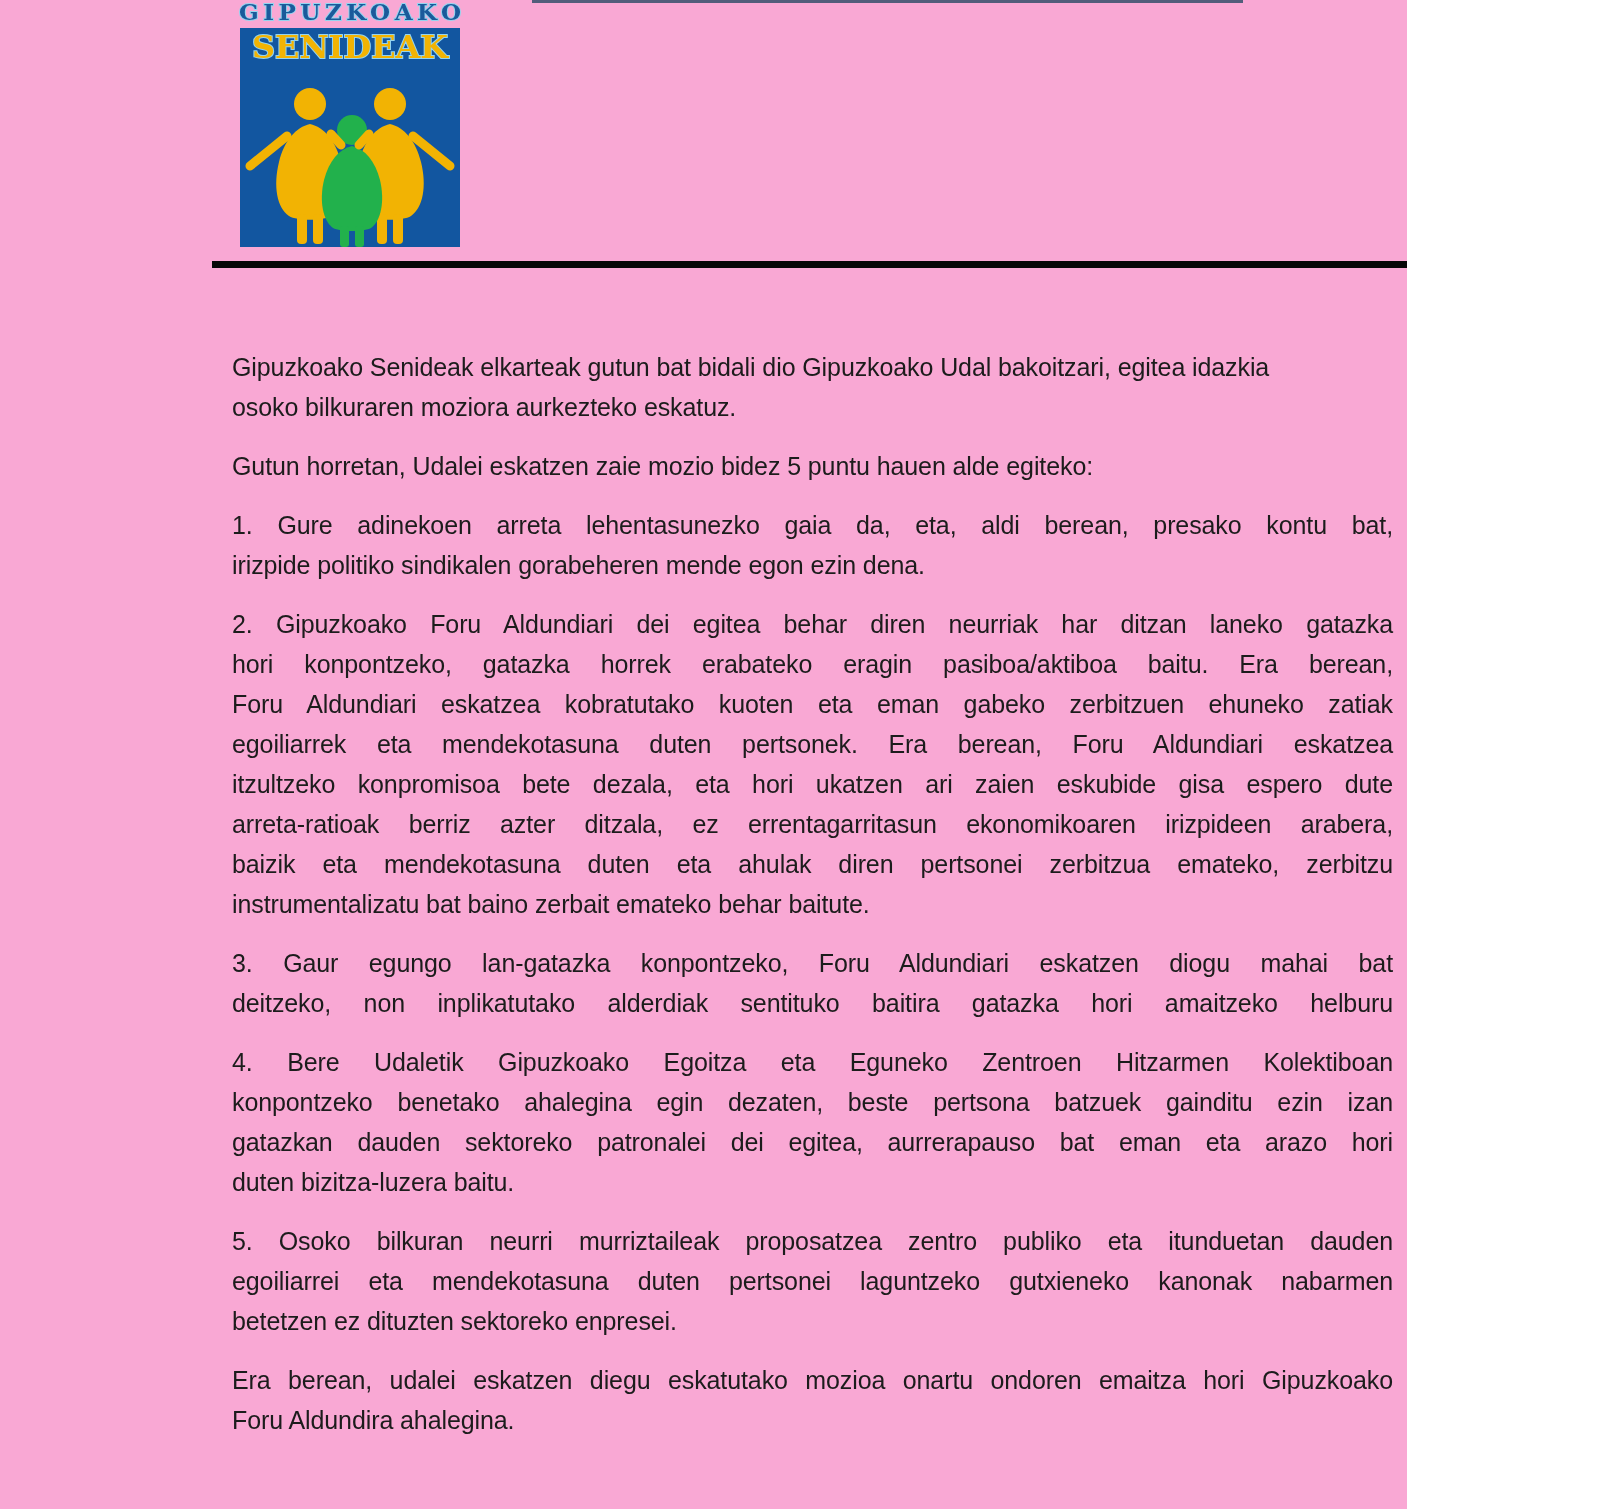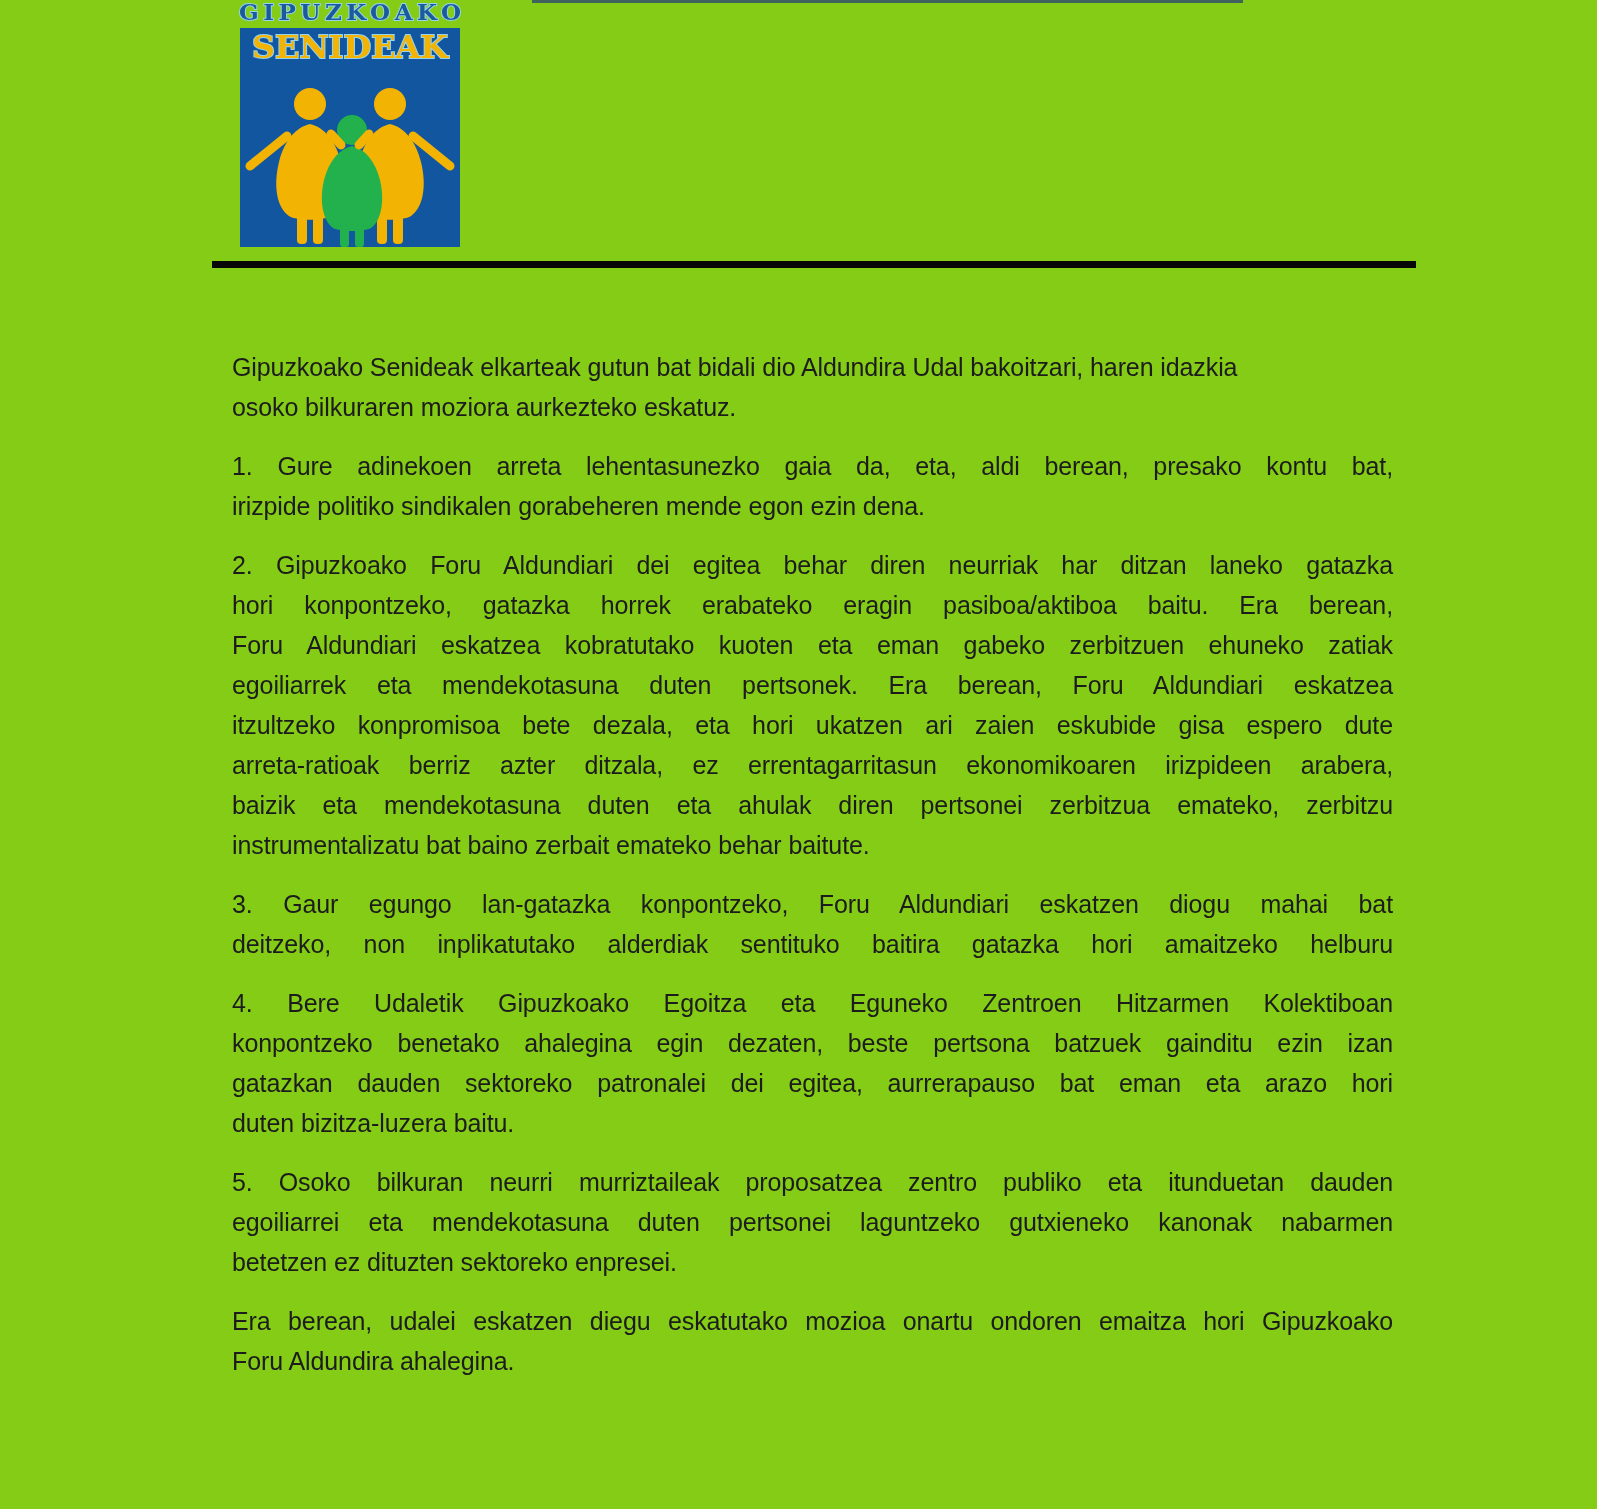--- a/index.html
+++ b/index.html
@@ -1,17 +1,17 @@
 <!DOCTYPE html>
 <html><head>
 <meta charset="utf-8">
 <style>
   html, body { margin:0; padding:0; background:#ffffff; }
   .page {
-    position:relative; width:1597px; height:1509px; background:#84cc16;
+    position:relative; width:1407px; height:1509px; background:#f9a8d4;
     overflow:hidden; font-family:"Liberation Sans", sans-serif; color:#1c1c1c;
   }
   
   .top-remnant { position:absolute; left:532px; top:0; width:711px; height:3px;
     background:#35506b; opacity:.85; }
   
   .logo { position:absolute; left:237px; top:0; width:226px; height:250px; }
   .logo svg { display:block; }
   
   .rule { position:absolute; left:212px; top:261px; width:1204px; height:7px; background:#070707; }
@@ -69,24 +69,27 @@
         </g>
       </g>
     </svg>
   </div>
 
   <div class="rule"></div>
 
   <div class="content">
 
     <div class="para">
-      <span class="ln">Gipuzkoako Senideak elkarteak gutun bat bidali dio Aldundira Udal bakoitzari, haren idazkia</span>
+      <span class="ln">Gipuzkoako Senideak elkarteak gutun bat bidali dio Gipuzkoako Udal bakoitzari, egitea idazkia</span>
       <span class="ln">osoko bilkuraren moziora aurkezteko eskatuz.</span>
     </div>
 
+    <div class="para">
+      <span class="ln">Gutun horretan, Udalei eskatzen zaie mozio bidez 5 puntu hauen alde egiteko:</span>
+    </div>
 
     <div class="para item">
       <span class="jl">1. Gure adinekoen arreta lehentasunezko gaia da, eta, aldi berean, presako kontu bat,</span>
       <span class="ln">irizpide politiko sindikalen gorabeheren mende egon ezin dena.</span>
     </div>
 
     <div class="para item">
       <span class="jl">2. Gipuzkoako Foru Aldundiari dei egitea behar diren neurriak har ditzan laneko gatazka</span>
       <span class="jl">hori konpontzeko, gatazka horrek erabateko eragin pasiboa/aktiboa baitu. Era berean,</span>
       <span class="jl">Foru Aldundiari eskatzea kobratutako kuoten eta eman gabeko zerbitzuen ehuneko zatiak</span>

